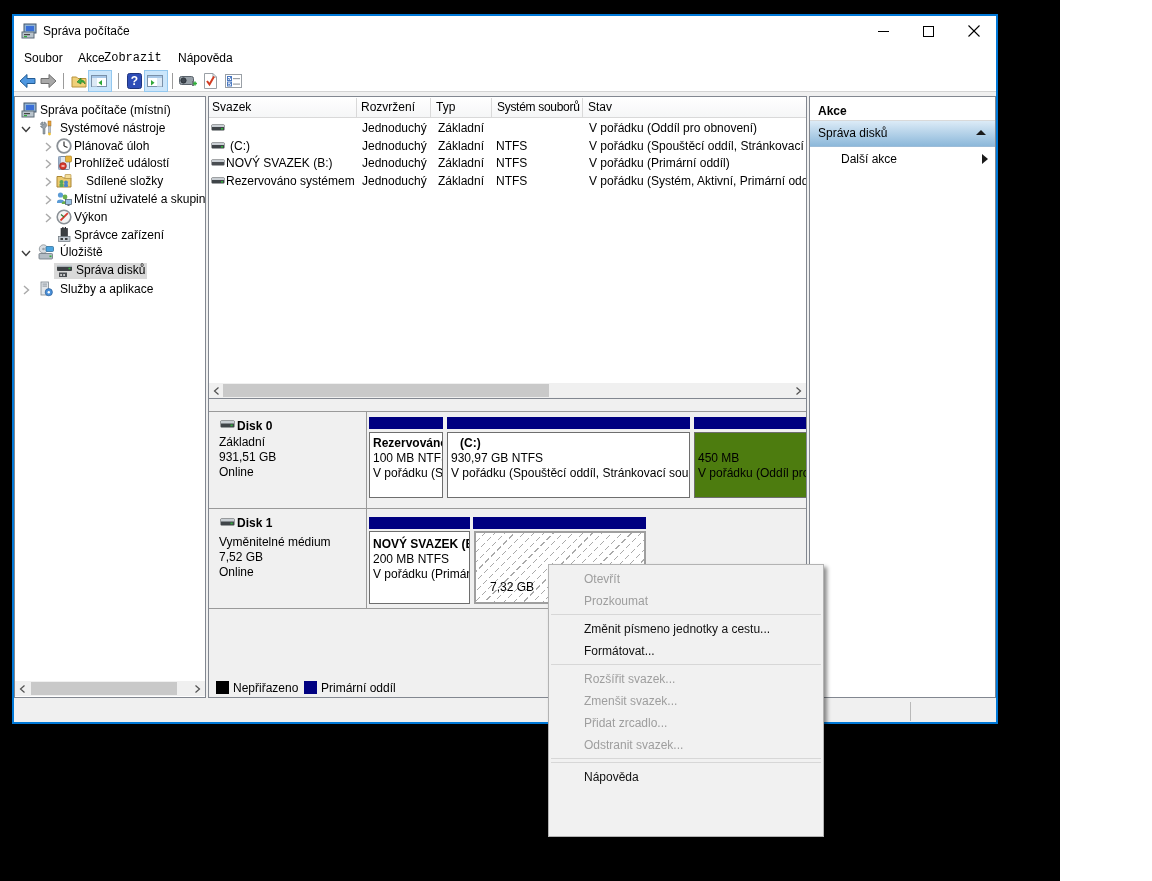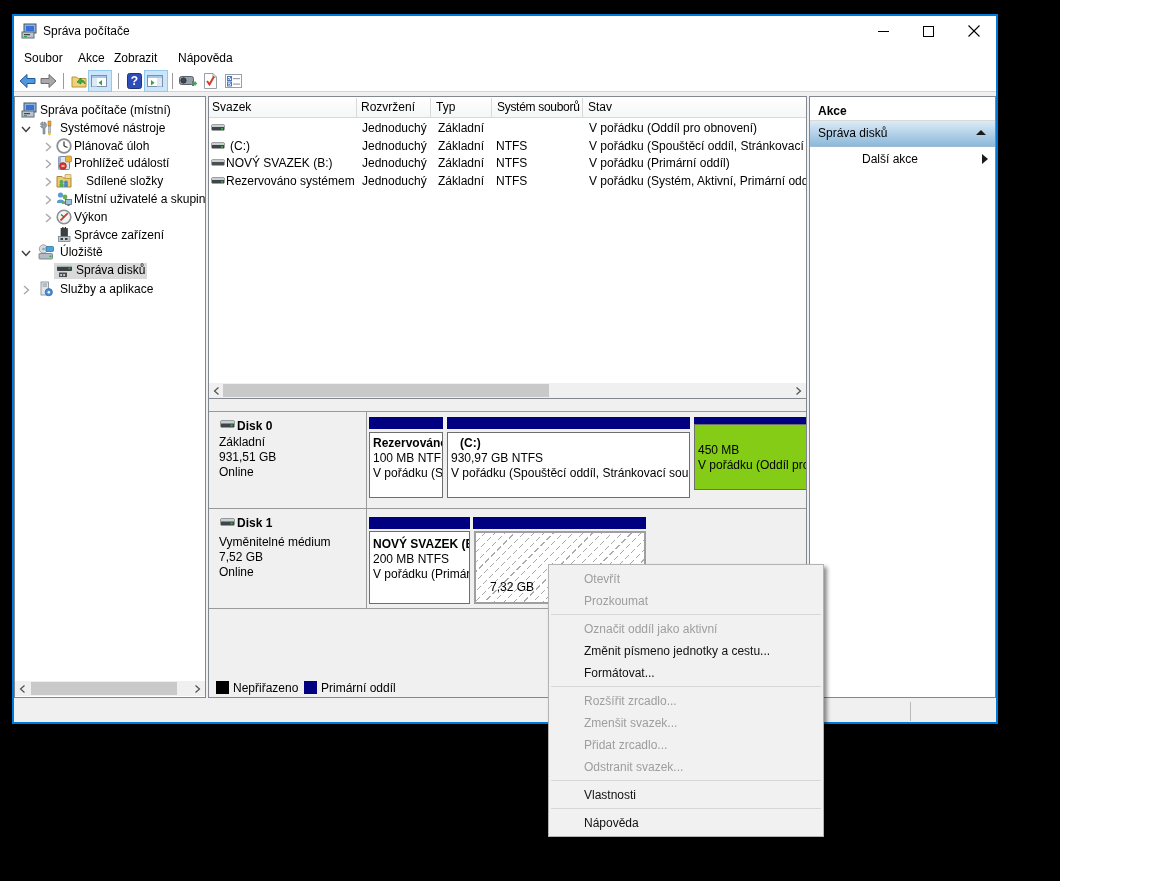--- a/index.html
+++ b/index.html
@@ -33,21 +33,21 @@
 <div class="t" style="left:43px;top:23px;">Správa počítače</div>
 <div class="a" style="left:878px;top:31px;width:11px;height:1px;background:#000;"></div>
 <div class="a" style="left:923px;top:26px;width:9px;height:9px;border:1px solid #000;"></div>
 <svg class="a" style="left:967px;top:24px;" width="14" height="14">
  <line x1="1.5" y1="1.5" x2="12.5" y2="12.5" stroke="#000" stroke-width="1.1"></line>
  <line x1="12.5" y1="1.5" x2="1.5" y2="12.5" stroke="#000" stroke-width="1.1"></line>
 </svg>
 
 <div class="t" style="left:24px;top:50px;">Soubor</div>
 <div class="t" style="left:78px;top:50px;">Akce</div>
-<div class="t" style="left:114px;top:50px;">Zobrazit</div>
+<div class="t" style="left:104px;top:50px;font-family:Liberation Mono, monospace;">Zobrazit</div>
 <div class="t" style="left:178px;top:50px;">Nápověda</div>
 
 <svg class="a" style="left:19px;top:73px;" width="17" height="16">
  <path d="M8,1.5 L1,8 L8,14.5 L8,10.5 L16,10.5 L16,5.5 L8,5.5 Z" fill="#4f97e0" stroke="#235c94"></path>
 </svg>
 <svg class="a" style="left:40px;top:73px;" width="17" height="16">
  <path d="M9,1.5 L16,8 L9,14.5 L9,10.5 L1,10.5 L1,5.5 L9,5.5 Z" fill="#a8a8a8" stroke="#6f6f6f"></path>
 </svg>
 <div class="vsep" style="left:63px;top:73px;height:16px;background:#9b9b9b;"></div>
 <svg class="a" style="left:71px;top:73px;" width="17" height="16">
@@ -312,21 +312,21 @@
   <div class="t" style="left:3px;top:17px;">100 MB NTFS</div>
   <div class="t" style="left:3px;top:32px;">V pořádku (Systém, Aktivn</div>
  </div>
  <div class="a" style="left:238px;top:320px;width:243px;height:12px;background:#000080;"></div>
  <div class="a" style="left:238px;top:335px;width:241px;height:64px;background:#fff;border:1px solid #6e6e6e;overflow:hidden;">
   <div class="t b" style="left:12px;top:2px;">(C:)</div>
   <div class="t" style="left:3px;top:17px;">930,97 GB NTFS</div>
   <div class="t" style="left:3px;top:32px;">V pořádku (Spouštěcí oddíl, Stránkovací soubor, Výpis st</div>
  </div>
  <div class="a" style="left:485px;top:320px;width:115px;height:12px;background:#000080;"></div>
- <div class="a" style="left:485px;top:327px;width:118px;height:64px;background:#84cc16;border:1px solid #6e6e6e;overflow:hidden;">
+ <div class="a" style="left:485px;top:335px;width:118px;height:64px;background:#4d7c0f;border:1px solid #6e6e6e;overflow:hidden;">
   <div class="t" style="left:3px;top:17px;">450 MB</div>
   <div class="t" style="left:3px;top:32px;">V pořádku (Oddíl pro obnovení)</div>
  </div>
 
  <div class="a" style="left:0;top:511px;width:597px;height:1px;background:#9a9a9a;"></div>
  <div class="vsep" style="left:157px;top:411px;height:100px;background:#9a9a9a;"></div>
 
  <svg class="a" style="left:11px;top:421px;" width="15" height="9">
         <rect x="0.5" y="0.5" width="14" height="7" rx="1" fill="#3f4448"></rect>
         <rect x="1" y="1" width="13" height="2.5" fill="#c9ced3"></rect>
@@ -355,37 +355,35 @@
 </div>
 
 <div class="a" id="rp" style="left:809px;top:96px;width:185px;height:600px;background:#fff;border:1px solid #828790;overflow:hidden;">
  <div class="t b" style="left:8px;top:6px;">Akce</div>
  <div class="a" style="left:0;top:23px;width:185px;height:1px;background:#d9d9d9;"></div>
  <div class="a" style="left:0;top:24px;width:185px;height:25px;background:linear-gradient(#dcebf7,#8cb8da);border-bottom:1px solid #9cbcd8;"></div>
  <div class="t" style="left:8px;top:28px;">Správa disků</div>
  <svg class="a" style="left:166px;top:33px;" width="10" height="6">
         <path d="M0,5 L5,0 L10,5 Z" fill="#1a1a1a"></path>
       </svg>
- <div class="t" style="left:31px;top:54px;margin-left:21px;">Další akce</div>
+ <div class="t" style="left:31px;top:54px;">Další akce</div>
  <svg class="a" style="left:172px;top:57px;" width="6" height="10">
         <path d="M0,0 L6,5 L0,10 Z" fill="#1a1a1a"></path>
       </svg>
 </div>
 <div class="a" style="left:910px;top:702px;width:1px;height:19px;background:#b9b9b9;"></div>
 
 <div class="a" id="menu" style="left:548px;top:564px;width:274px;height:268px;background:#f1f1f1;border:1px solid #b3b3b3;box-shadow:3px 3px 4px rgba(0,0,0,0.45);padding-top:3px;">
  <div class="mi g">Otevřít</div>
  <div class="mi g">Prozkoumat</div>
  <div class="ms"></div>
- <div class="mi g">Označit oddíl jako aktivní</div>
  <div class="mi">Změnit písmeno jednotky a cestu...</div>
  <div class="mi">Formátovat...</div>
  <div class="ms"></div>
- <div class="mi g">Rozšířit zrcadlo...</div>
+ <div class="mi g">Rozšířit svazek...</div>
  <div class="mi g">Zmenšit svazek...</div>
  <div class="mi g">Přidat zrcadlo...</div>
  <div class="mi g">Odstranit svazek...</div>
  <div class="ms"></div>
- <div class="mi">Vlastnosti</div>
  <div class="ms"></div>
  <div class="mi">Nápověda</div>
 </div>
 </div>
 
 </body></html>

